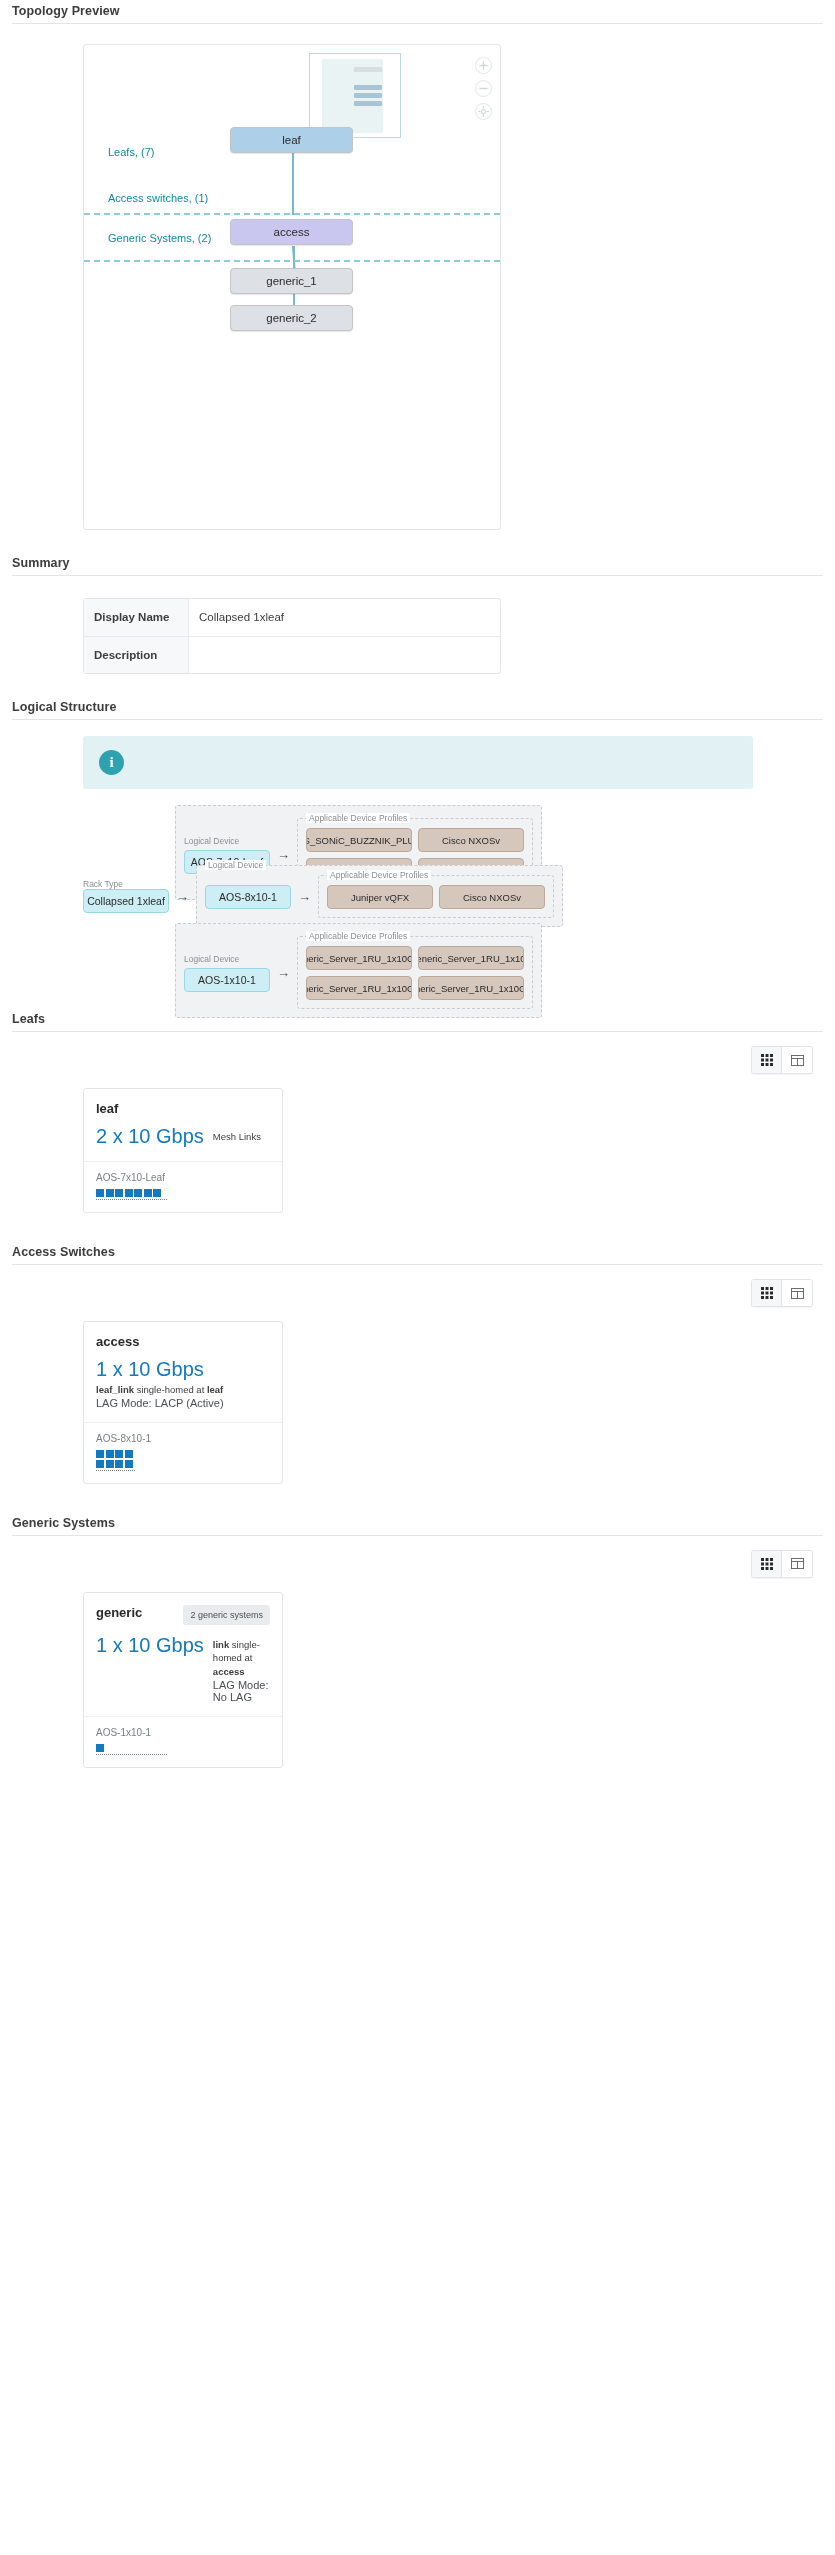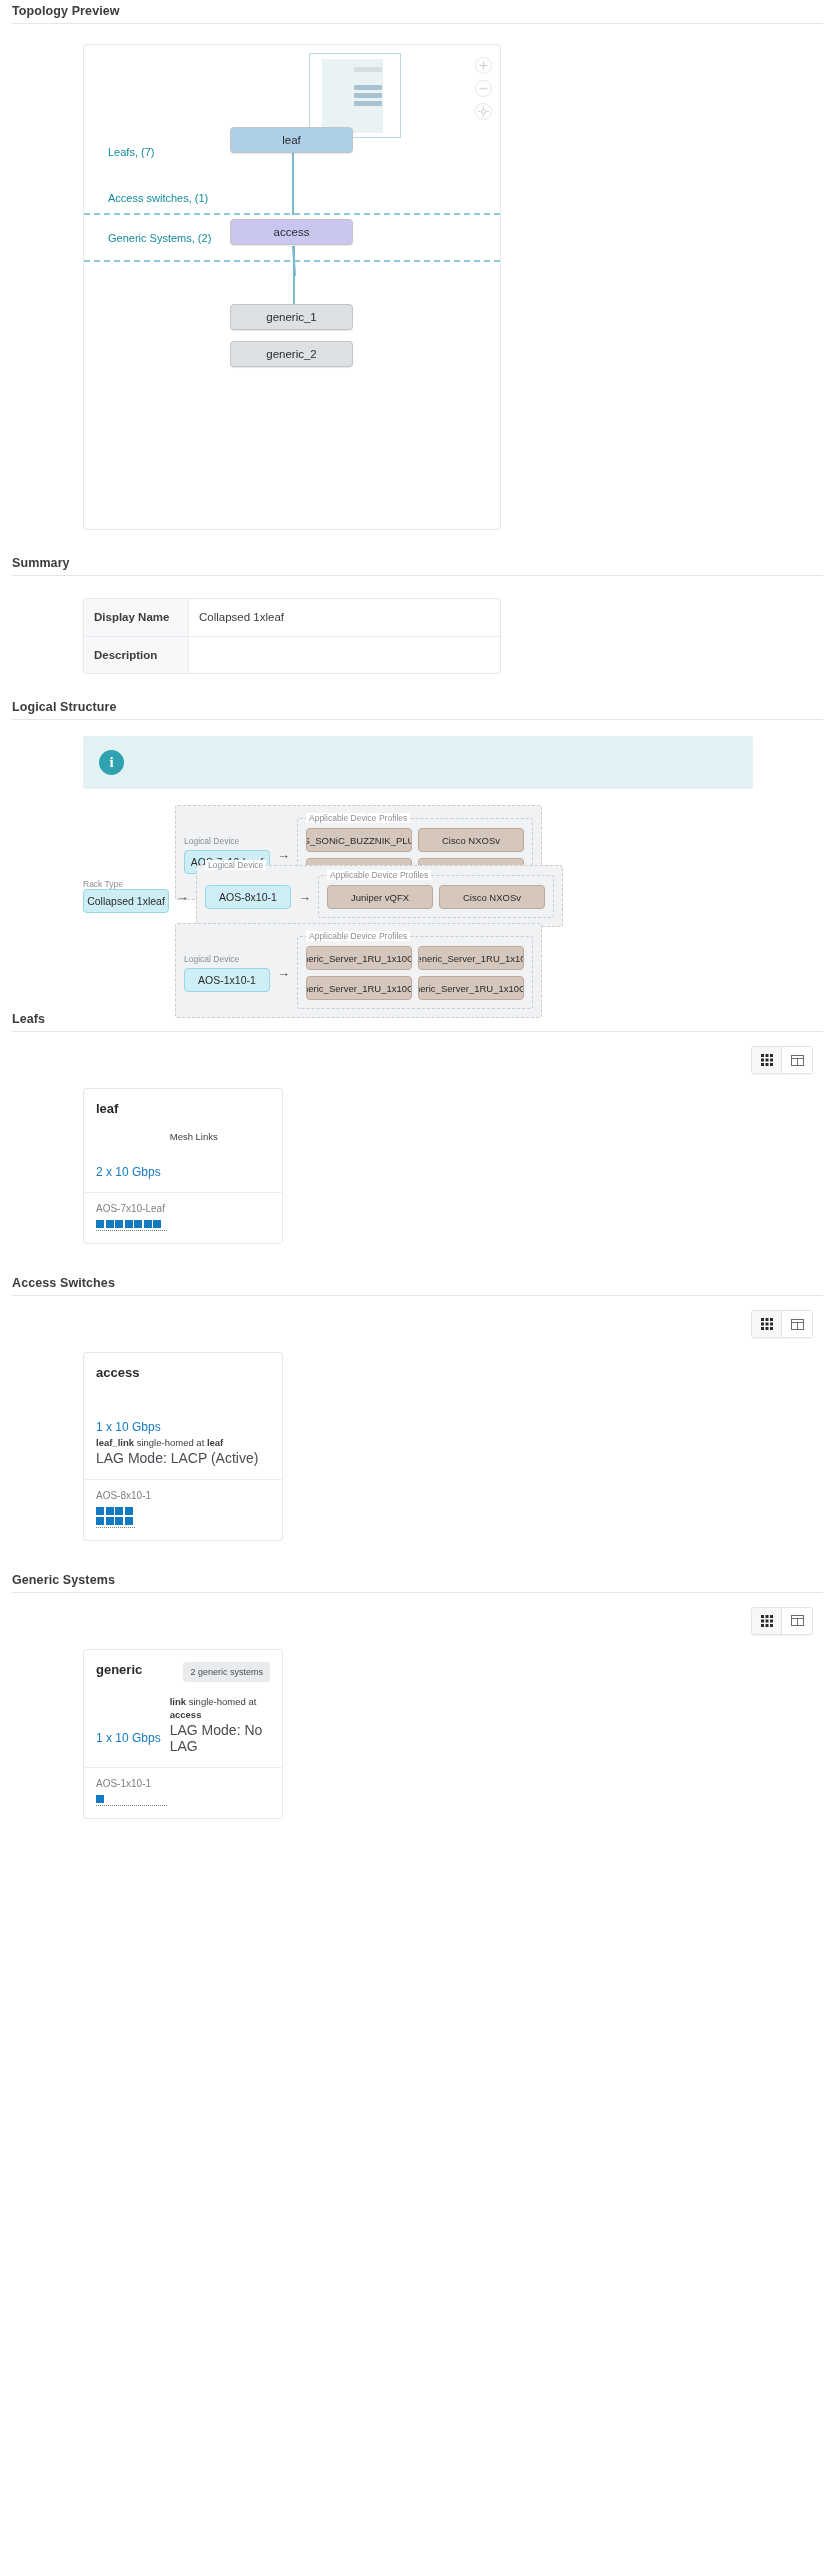--- a/index.html
+++ b/index.html
@@ -52,21 +52,21 @@
     width: 123px;
     border-radius: 4px;
     border: 1px solid #c4c4c4;
     display: flex; align-items: center; justify-content: center;
     font-size: 11.5px;
     color: #2a2a2a;
     box-shadow: 0 1px 1px rgba(0,0,0,0.10);
   }
   .node.leaf    { background: #aecfe8; }
   .node.access  { background: #c9c6ef; }
-  .node.generic { background: #dde0e5; margin-top: 36px; }
+  .node.generic { background: #dde0e5; }
   .edge {
     position: absolute;
     background: #79b8cd;
     width: 1.5px;
     transform-origin: top center;
   }
   
   .minimap {
     position: absolute;
     border: 1px solid #bcd9e2;
@@ -215,24 +215,24 @@
   }
   .card-top { padding: 12px 12px 13px 12px; border-bottom: 1px solid #eceef0; }
   .card-head { display:flex; align-items:flex-start; justify-content:space-between; }
   .card-name { font-size: 13px; font-weight: bold; color:#2a2a2a; }
   .badge {
     background:#e9ebed; color:#4b4f53;
     font-size: 9px; border-radius: 3px;
     padding: 5px 7px; white-space:nowrap;
   }
   .speed-row { display:flex; align-items:flex-start; gap: 9px; margin-top: 9px; }
-  .speed { font-size: 12px; color:#1379c0; white-space:nowrap;margin-top:40px; }
+  .speed { font-size: 20px; color:#1379c0; white-space:nowrap; }
   .link-info { font-size: 9.5px; color:#3c3c3c; line-height:1.45; padding-top:4px; }
   .link-info b { font-weight: bold; }
-  .lag { font-size: 14px; color:#4a4e52; }
+  .lag { font-size: 11px; color:#4a4e52; }
   .card-bottom { padding: 10px 12px 12px 12px; }
   .ld-name { font-size: 10px; color:#7b8085; margin-bottom: 6px; }
   .ports {
     display:flex; flex-wrap: wrap; gap: 1.5px;
     border-bottom: 1px dotted #7b8085;
     padding-bottom: 2px;
     width: 71px;
   }
   .port { width: 8px; height: 8px; background: #1379c0; }
 </style>

